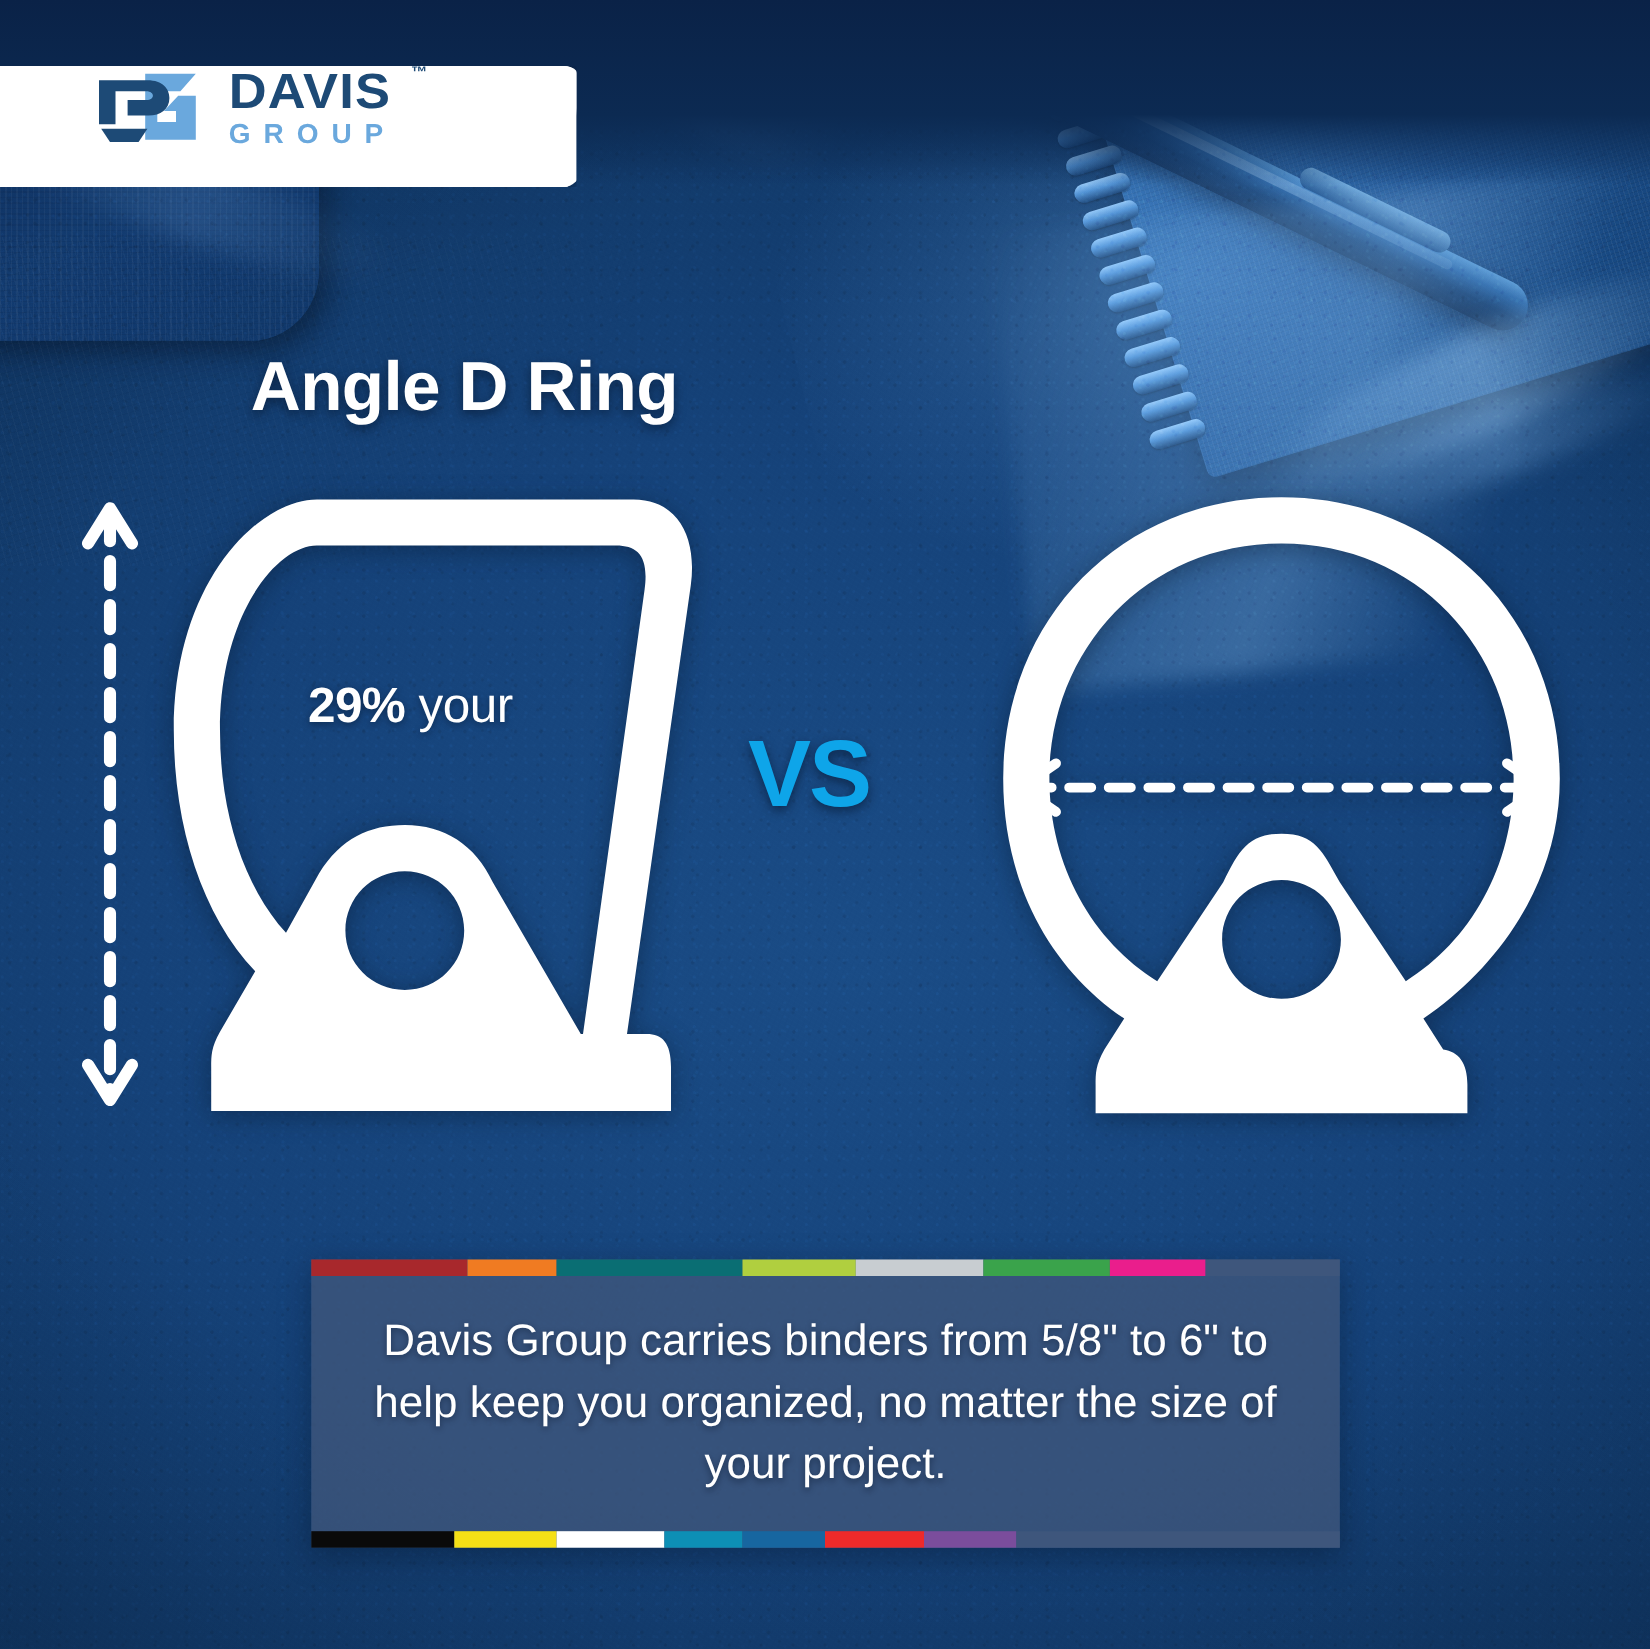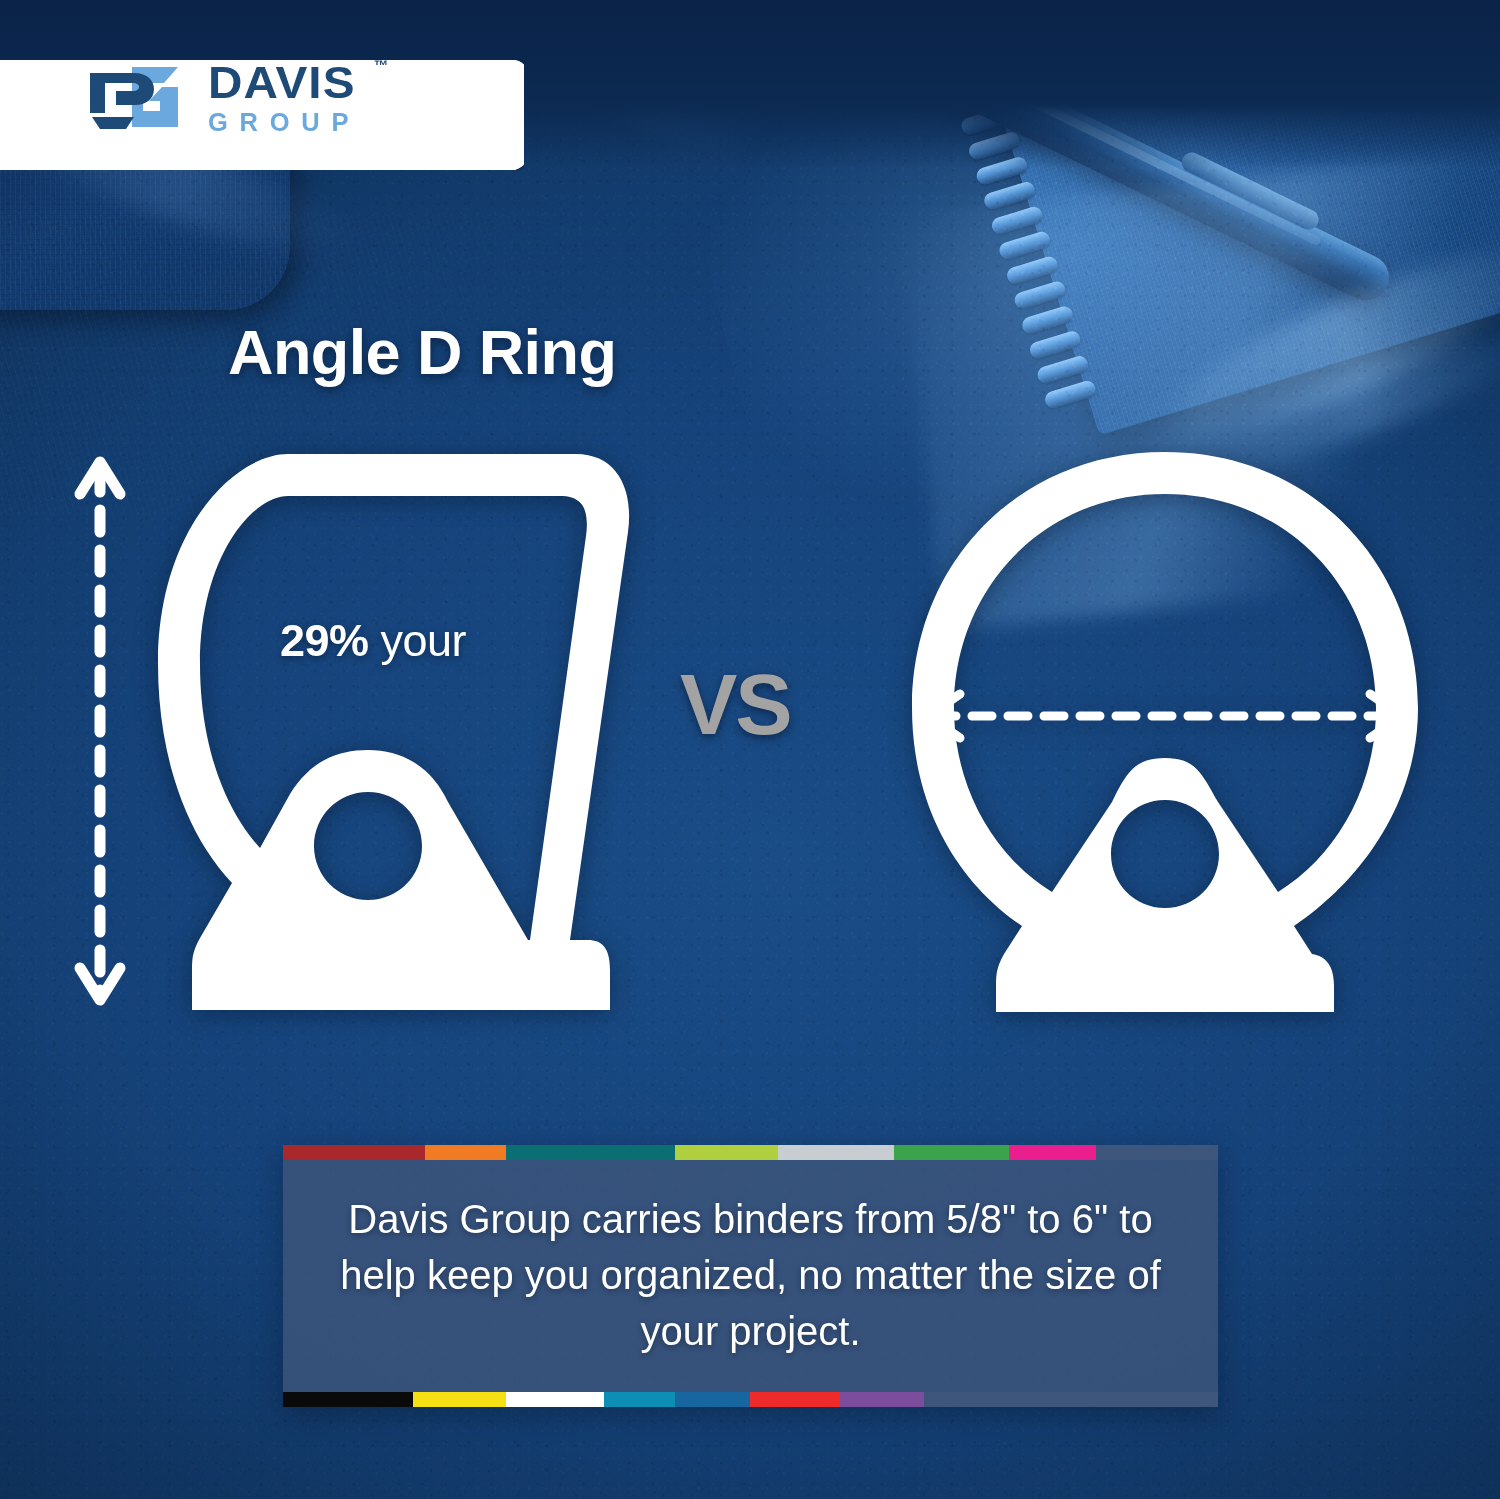--- a/index.html
+++ b/index.html
@@ -125,21 +125,21 @@
   .head.left{left:192px;top:316px;margin-left:36px;}
   .head.right{left:988px;top:316px;}
 
   
   .ring-area{position:absolute;left:0;top:430px;width:1500px;height:600px;}
   .vert-arrow{position:absolute;left:72px;top:18px;width:56px;height:566px;}
   .dring{position:absolute;left:140px;top:10px;width:530px;height:580px;
     filter:drop-shadow(0 4px 12px rgba(3,14,32,.40));}
   .rring{position:absolute;left:900px;top:10px;width:530px;height:580px;
     filter:drop-shadow(0 4px 12px rgba(3,14,32,.40));}
-  .vs{position:absolute;left:680px;top:655px;font-size:86px;font-weight:bold;color:#a3a3a3;
+  .vs{position:absolute;left:680px;top:655px;font-size:86px;font-weight:bold;color:#0ea5e9;
     letter-spacing:-2px;text-shadow:0 3px 10px rgba(3,14,32,.55);}
 
   
   .infobox{position:absolute;left:283px;top:1145px;width:935px;height:262px;
     background:rgba(62,86,124,.80);
     box-shadow:0 8px 26px rgba(3,14,32,.35);}
   .stripe{position:absolute;left:0;width:100%;height:15px;display:flex;}
   .stripe.top{top:0;}
   .stripe.bottom{bottom:0;}
   .stripe span{display:block;height:100%;}

